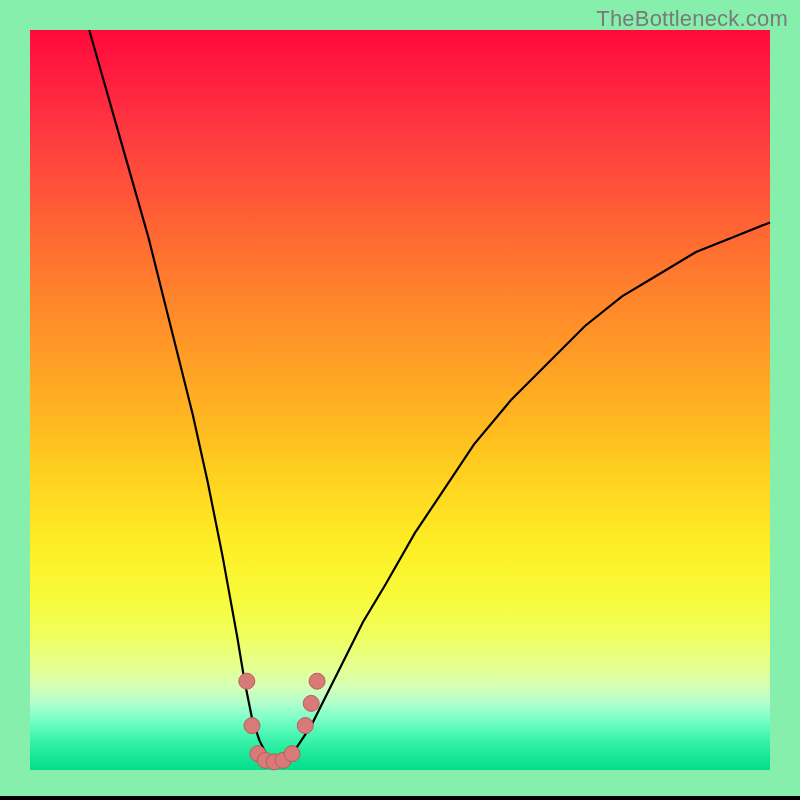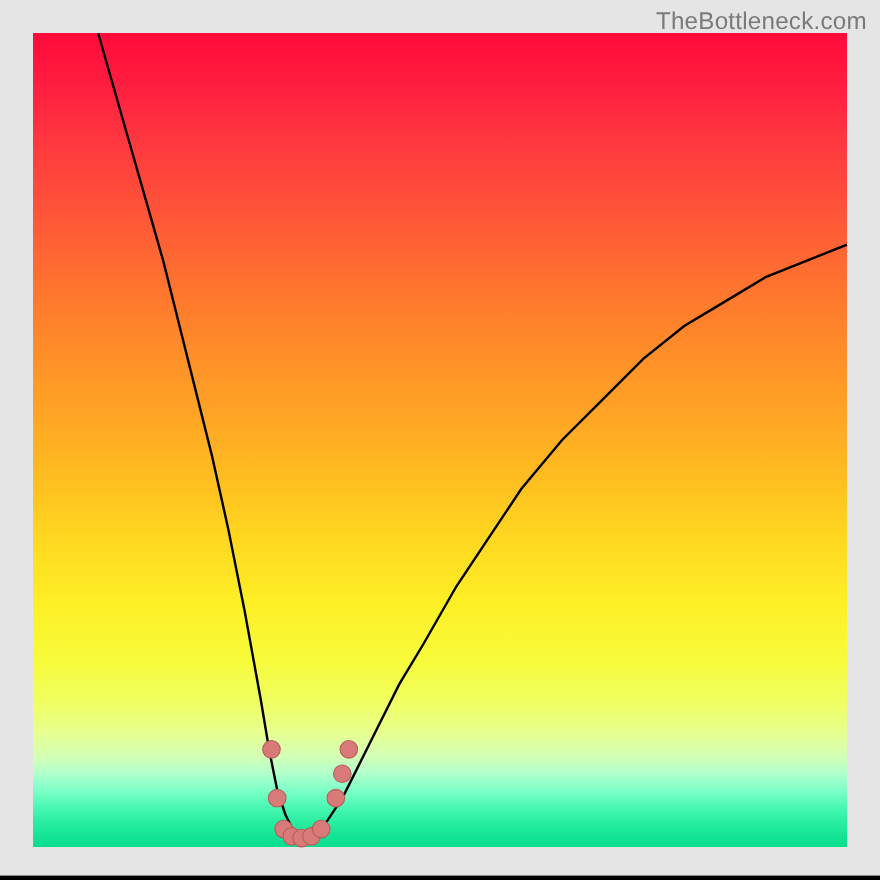--- a/index.html
+++ b/index.html
@@ -10,21 +10,21 @@
     background: #000;
     overflow: hidden;
     font-family: Arial, Helvetica, sans-serif;
   }
   .frame {
     position: absolute;
     top: 0;
     left: 0;
     width: 800px;
     height: 796px;
-    background: #e5e5e5;
+    background: #86efac;
   }
   .plot-area {
     position: absolute;
     top: 30px;
     left: 30px;
     width: 740px;
     height: 740px;
     
     background: linear-gradient(
       to bottom,

